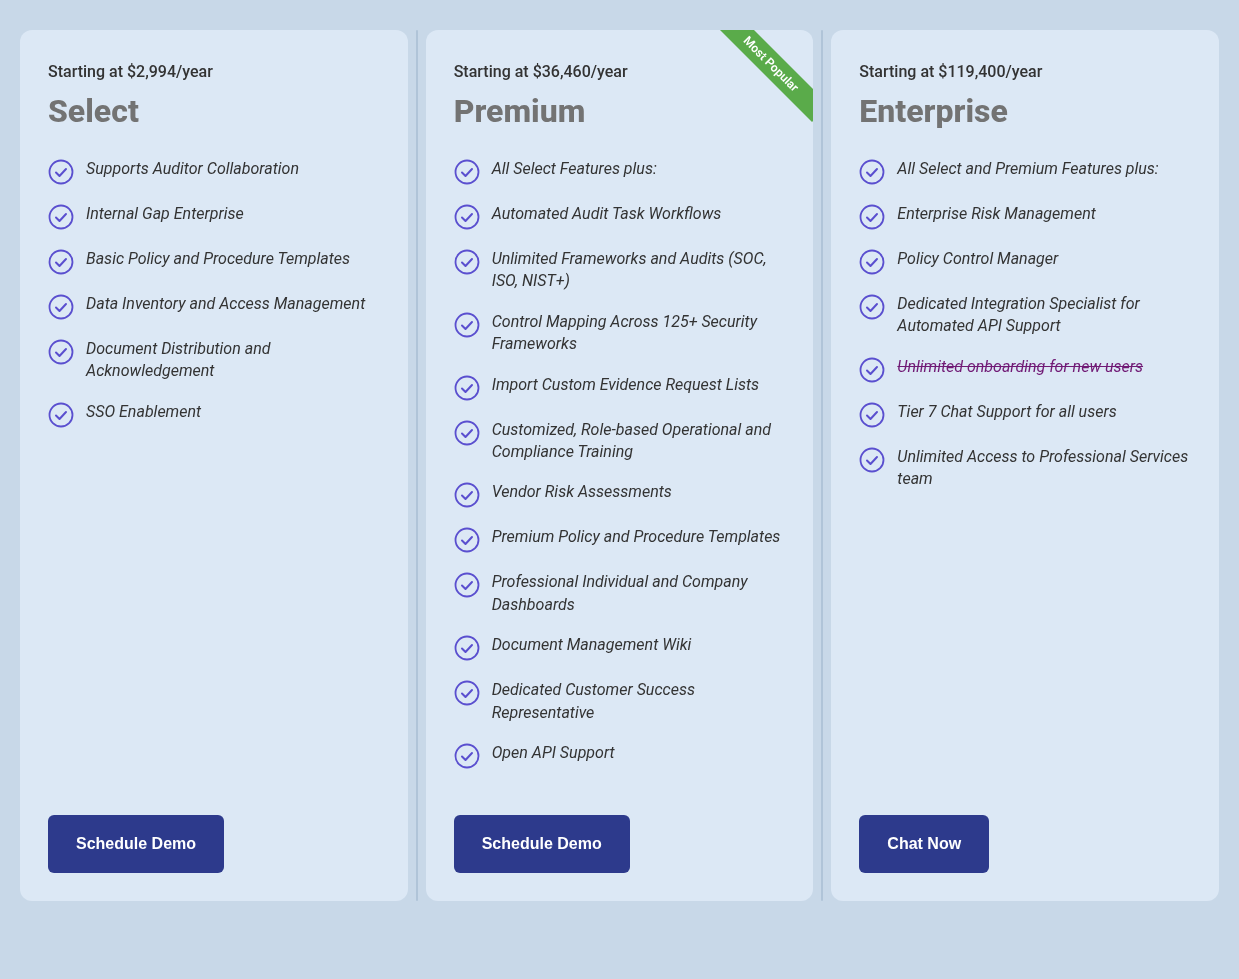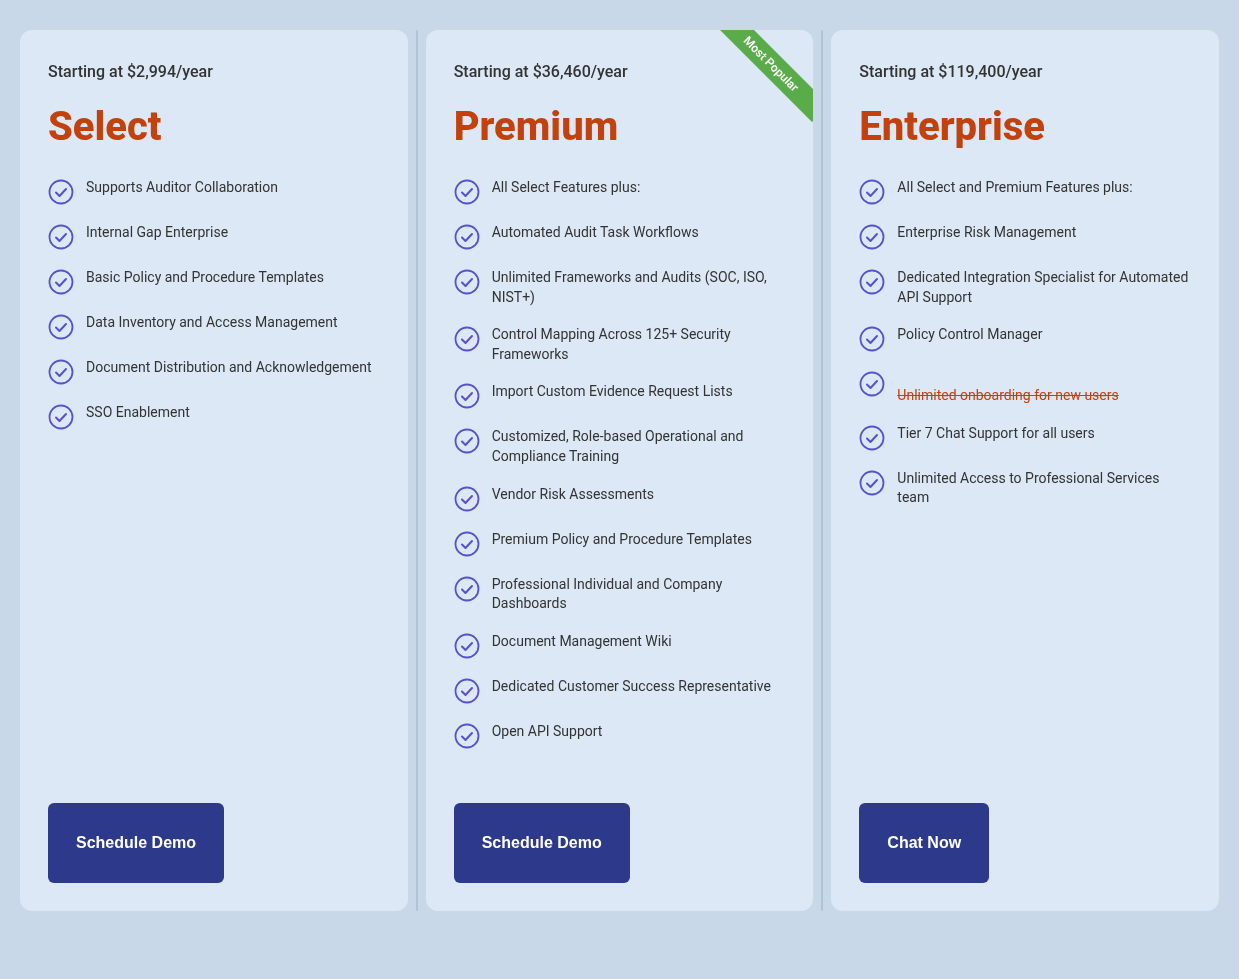--- a/index.html
+++ b/index.html
@@ -52,69 +52,68 @@
       font-weight: 600;
       text-align: center;
       padding: 5px 0;
       transform: rotate(45deg);
       transform-origin: center;
     }
     .plan-price {
       font-size: 16px;
       font-weight: 500;
       color: #333;
-      margin-bottom: 22px;
+      margin-bottom: 11px;
     }
     .plan-name {
-      font-size: 40px;
+      font-size: 32px;
       font-weight: 800;
-      color: #c2410c;
+      color: #737373;
       margin-bottom: 28px;
     }
     .features-list {
       list-style: none;
       flex: 1;
       margin-bottom: 28px;
     }
     .feature-item {
       display: flex;
       align-items: flex-start;
       gap: 12px;
       margin-bottom: 18px;
     }
     .check-icon {
       flex-shrink: 0;
       width: 26px;
       height: 26px;
       margin-top: 1px;
     }
     .feature-text {
-      font-size: 14px;
+      font-size: 16px;
       color: #333;
       line-height: 1.4;
+      font-style: italic;
     }
     .feature-text.strikethrough {
       text-decoration: line-through;
-      color: #c2410c;
-      margin-top: 16px;
+      color: #701a75;
     }
     .cta-button {
       display: inline-block;
       background-color: #2d3a8c;
       color: white;
       border: none;
       border-radius: 6px;
-      padding: 31px 28px;
+      padding: 20px 28px;
       font-size: 16px;
       font-weight: 600;
       cursor: pointer;
       text-align: center;
       width: auto;
       align-self: flex-start;
-      margin-top: 8px;
     }
     .divider {
       width: 2px;
       background-color: #b0c4d8;
       margin: 0 -8px;
       border-radius: 1px;
     }
   </style>
 </head>
 <body>
@@ -283,28 +282,28 @@
       <circle cx="13" cy="13" r="11.5" stroke="#5a4fcf" stroke-width="1.8" fill="none"></circle>
       <path d="M8 13.5l3.5 3.5 6.5-7" stroke="#5a4fcf" stroke-width="2" stroke-linecap="round" stroke-linejoin="round"></path>
     </svg></span>
         <span class="feature-text">Enterprise Risk Management</span>
       </li>
         <li class="feature-item">
         <span class="check-icon"><svg width="26" height="26" viewBox="0 0 26 26" fill="none" xmlns="http://www.w3.org/2000/svg">
       <circle cx="13" cy="13" r="11.5" stroke="#5a4fcf" stroke-width="1.8" fill="none"></circle>
       <path d="M8 13.5l3.5 3.5 6.5-7" stroke="#5a4fcf" stroke-width="2" stroke-linecap="round" stroke-linejoin="round"></path>
     </svg></span>
+        <span class="feature-text">Policy Control Manager</span>
+      </li>
+        <li class="feature-item">
+        <span class="check-icon"><svg width="26" height="26" viewBox="0 0 26 26" fill="none" xmlns="http://www.w3.org/2000/svg">
+      <circle cx="13" cy="13" r="11.5" stroke="#5a4fcf" stroke-width="1.8" fill="none"></circle>
+      <path d="M8 13.5l3.5 3.5 6.5-7" stroke="#5a4fcf" stroke-width="2" stroke-linecap="round" stroke-linejoin="round"></path>
+    </svg></span>
         <span class="feature-text">Dedicated Integration Specialist for Automated API Support</span>
-      </li>
-        <li class="feature-item">
-        <span class="check-icon"><svg width="26" height="26" viewBox="0 0 26 26" fill="none" xmlns="http://www.w3.org/2000/svg">
-      <circle cx="13" cy="13" r="11.5" stroke="#5a4fcf" stroke-width="1.8" fill="none"></circle>
-      <path d="M8 13.5l3.5 3.5 6.5-7" stroke="#5a4fcf" stroke-width="2" stroke-linecap="round" stroke-linejoin="round"></path>
-    </svg></span>
-        <span class="feature-text">Policy Control Manager</span>
       </li>
         <li class="feature-item">
         <span class="check-icon"><svg width="26" height="26" viewBox="0 0 26 26" fill="none" xmlns="http://www.w3.org/2000/svg">
       <circle cx="13" cy="13" r="11.5" stroke="#5a4fcf" stroke-width="1.8" fill="none"></circle>
       <path d="M8 13.5l3.5 3.5 6.5-7" stroke="#5a4fcf" stroke-width="2" stroke-linecap="round" stroke-linejoin="round"></path>
     </svg></span>
         <span class="feature-text strikethrough">Unlimited onboarding for new users</span>
       </li>
         <li class="feature-item">
         <span class="check-icon"><svg width="26" height="26" viewBox="0 0 26 26" fill="none" xmlns="http://www.w3.org/2000/svg">

